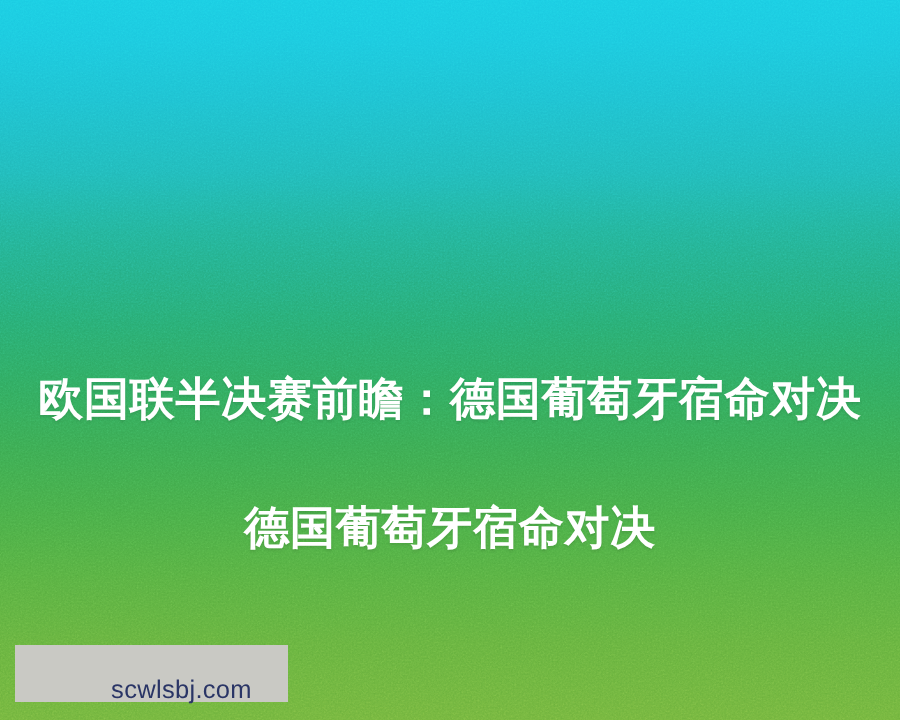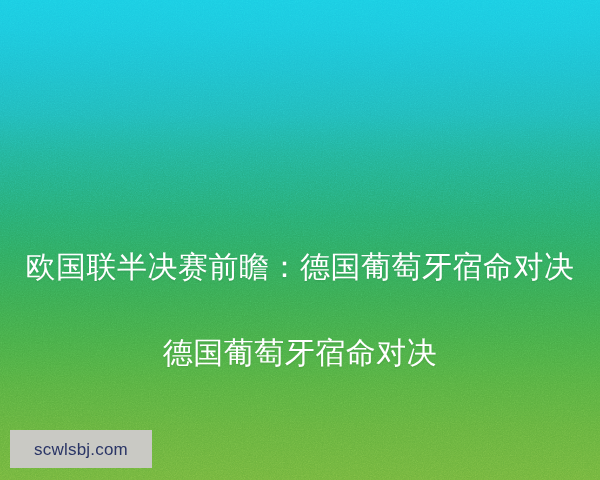--- a/index.html
+++ b/index.html
@@ -59,41 +59,42 @@
   
   #headline {
     position: absolute;
     left: 0;
     right: 0;
     top: 202px;
     text-align: center;
     color: #ffffff;
     font-size: 30px;
     line-height: 43px;
-    font-weight: 400;
+    font-weight: 700;
     letter-spacing: 0.5px;
     text-shadow: 0 1px 2px rgba(0,0,0,0.10);
     white-space: pre-line;
     padding: 0 8px;
   }
   .headline-line {
     display: block;
   }
 
   
   #watermark-badge {
     position: absolute;
     left: 10px;
     top: 430px;
     width: 142px;
     height: 38px;
     background: #c9c9c4;
     display: flex;
-    align-items: center;
+    align-items: flex-end;
     justify-content: center;
+    padding-left: 40px;
   }
   #watermark-text {
     color: #2a3566;
     font-size: 17px;
     font-weight: 400;
     letter-spacing: 0.2px;
     line-height: 1;
   }
 </style>
 </head>

